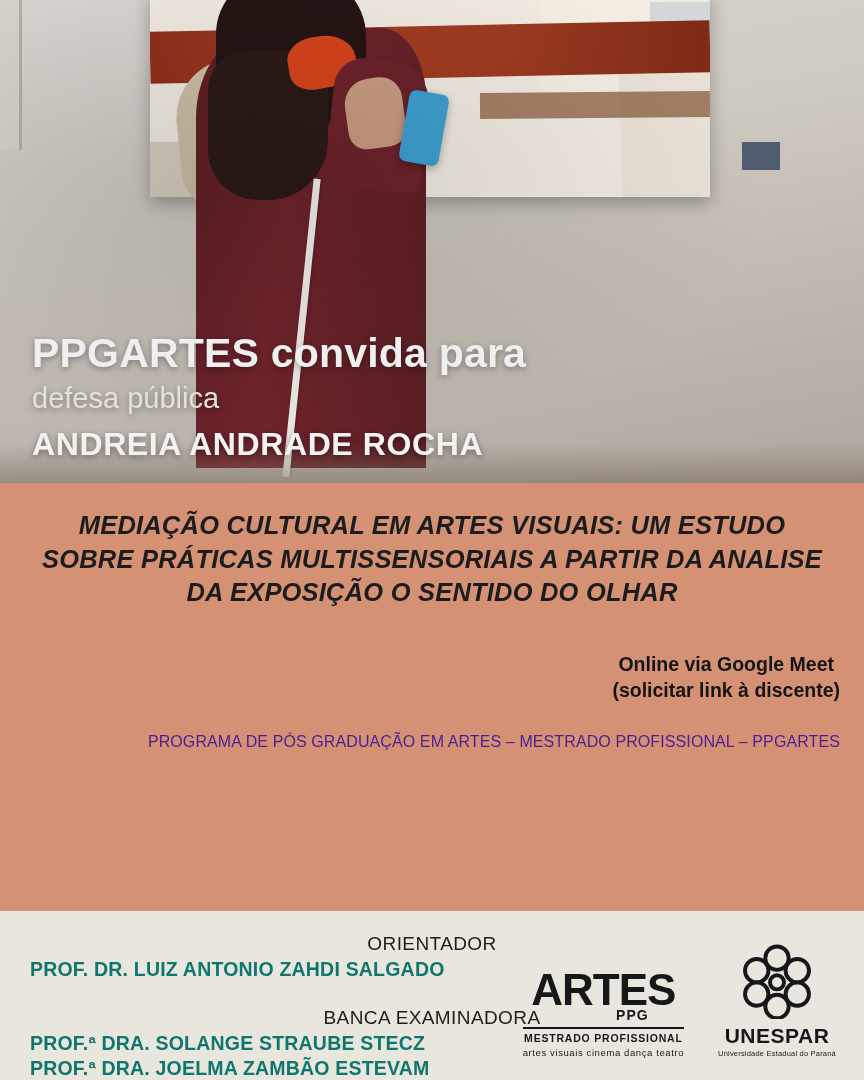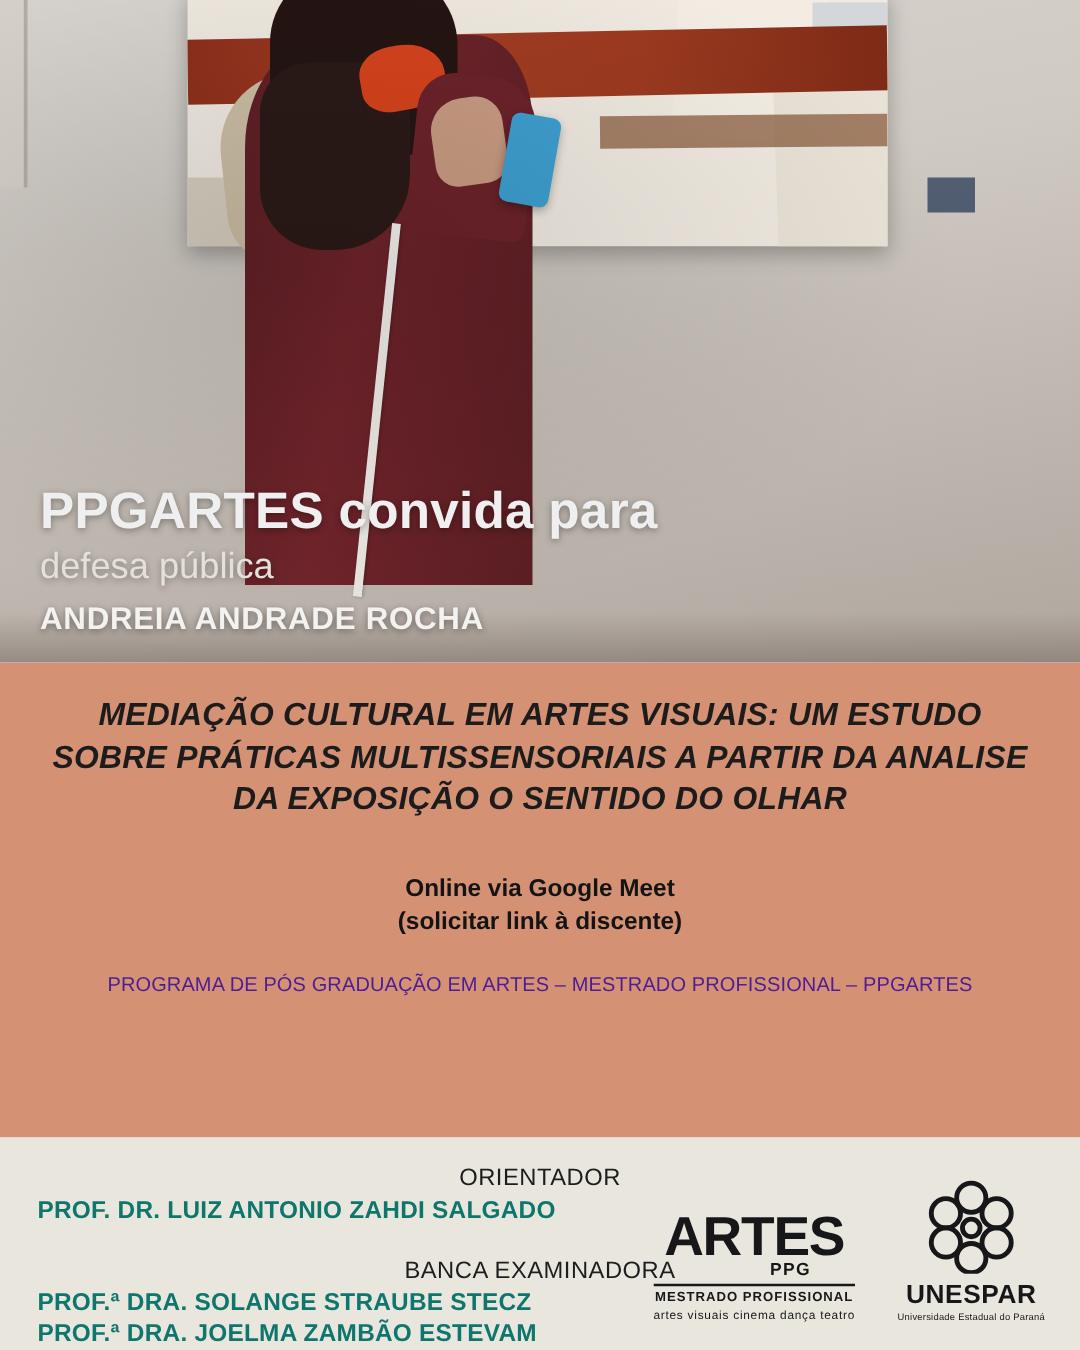--- a/index.html
+++ b/index.html
@@ -168,37 +168,38 @@
   }
   .h-line2 {
     font-size: 29px;
     font-weight: 400;
     color: #e4e1dd;
     text-shadow: 0 2px 6px rgba(0,0,0,0.35);
     line-height: 1.35;
     margin-top: 2px;
   }
   .h-line3 {
-    font-size: 25px;
+    font-size: 32px;
     font-weight: bold;
     color: #f4f2ef;
     letter-spacing: .6px;
     text-shadow: 0 2px 6px rgba(0,0,0,0.4);
     margin-top: 8px;
     line-height: 1.15;
   }
 
   
   .band {
     background: #d59174;
     padding: 26px 24px 30px;
     flex: 0 0 auto;
-    height: 380px;
+    height: 428px;
     display: flex;
     flex-direction: column;
+    align-items: flex-end;
   }
   .title {
     text-align: center;
     font-size: 25.5px;
     font-style: italic;
     font-weight: bold;
     color: #1c1c1c;
     line-height: 1.32;
     letter-spacing: .2px;
     padding: 0 6px;

